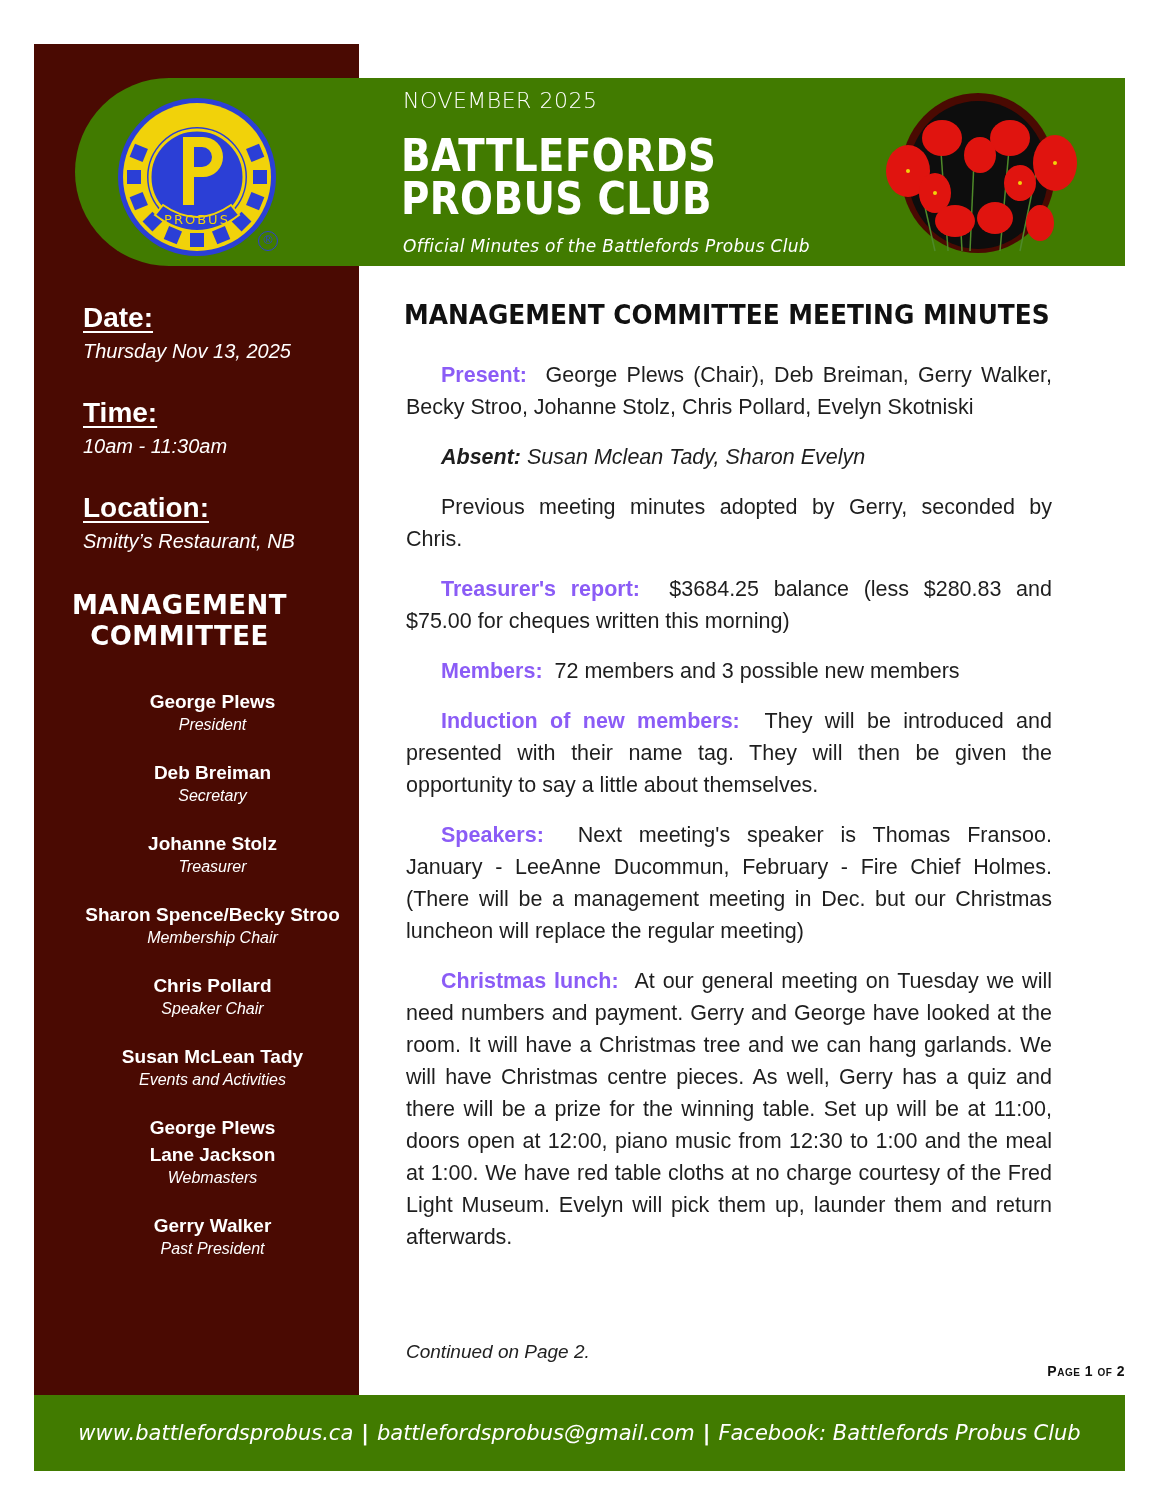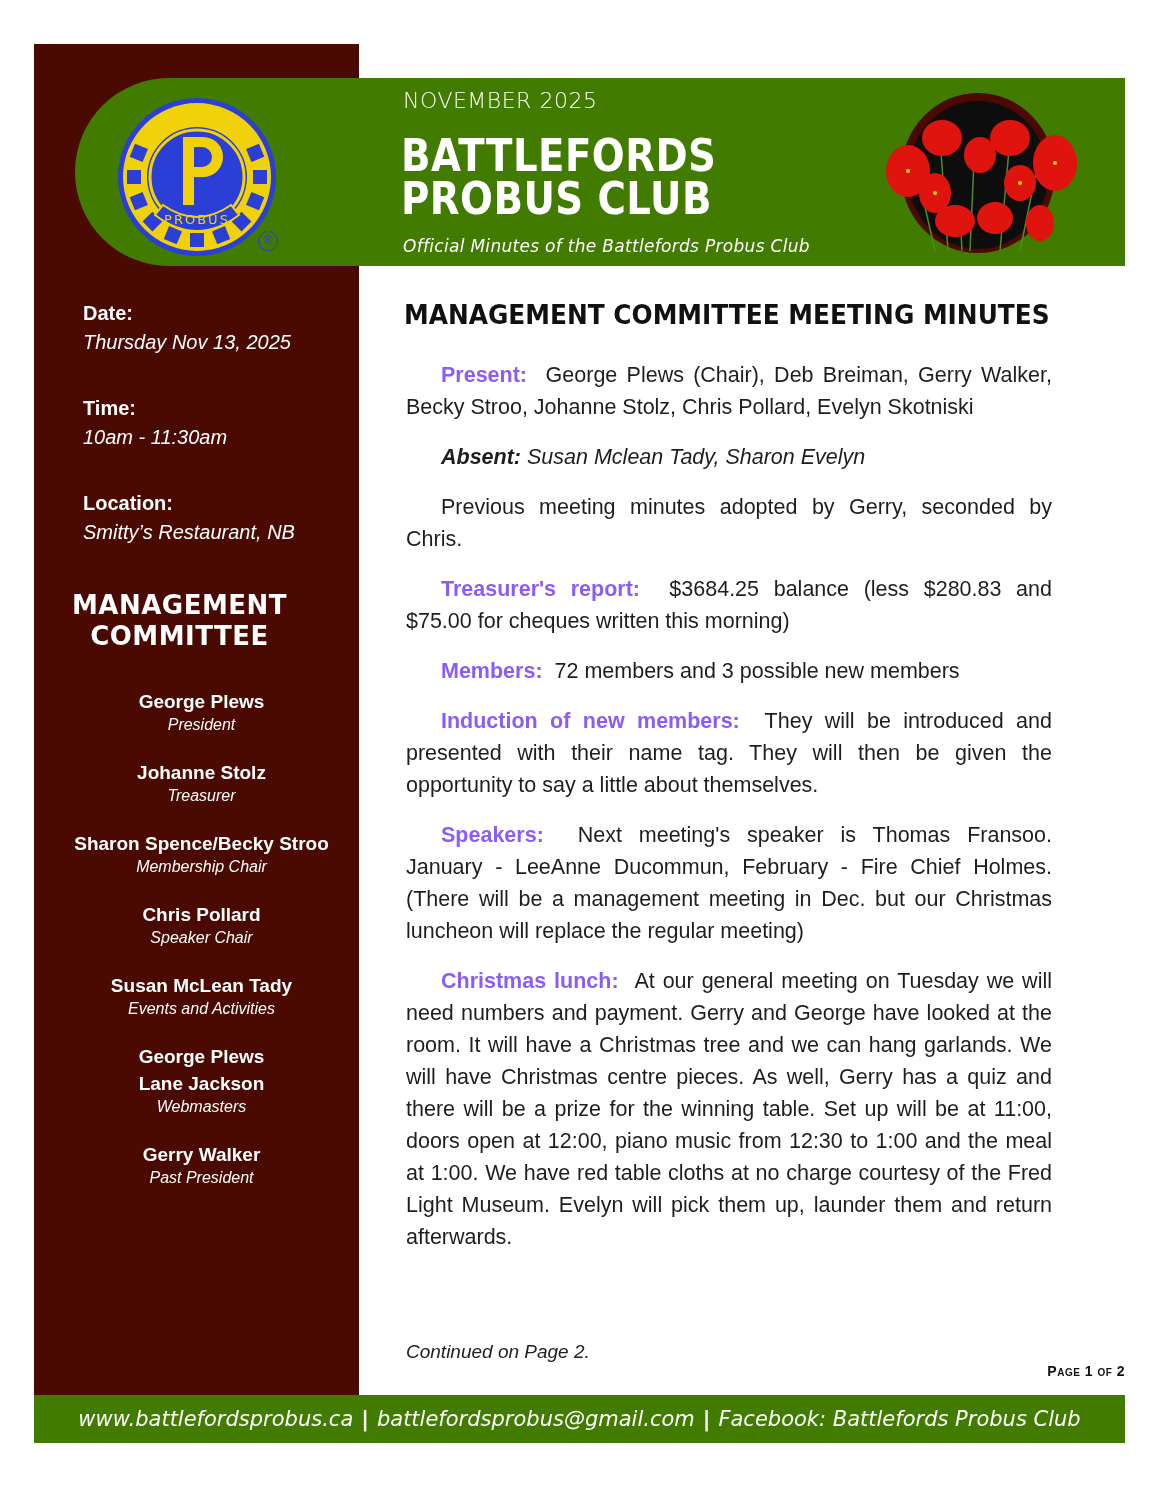--- a/index.html
+++ b/index.html
@@ -12,42 +12,42 @@
   .logo { position: absolute; left: 117px; top: 97px; width: 160px; height: 160px; }
   .reg { position: absolute; left: 258px; top: 231px; width: 20px; height: 20px; border: 1.5px solid #2b3fd6; border-radius: 50%; color: #2b3fd6; font-size: 12px; line-height: 17px; text-align: center; font-family: "DejaVu Sans", sans-serif; }
 
   .issue { position: absolute; left: 403px; top: 88px; color: #ffffff; font-size: 22px; letter-spacing: 0.5px; font-family: "DejaVu Sans", sans-serif; font-weight: 300; }
   .club-title { position: absolute; left: 401px; top: 134px; color: #ffffff; font-size: 44px; line-height: 43px; font-weight: bold; font-family: "DejaVu Sans", sans-serif; letter-spacing: 0.5px; transform: scaleX(0.88); transform-origin: left top; }
   .tagline { position: absolute; left: 403px; top: 236px; color: #ffffff; font-size: 17px; font-style: italic; font-family: "DejaVu Sans", sans-serif; letter-spacing: 0.3px; }
 
   .poppy { position: absolute; left: 880px; top: 93px; width: 210px; height: 160px; }
 
   .side-block { position: absolute; left: 83px; color: #ffffff; font-family: "Liberation Sans", sans-serif; }
-  .side-label { font-size: 20px; font-weight: bold; text-underline-offset: 4px; }
+  .side-label { font-size: 28px; font-weight: bold; text-decoration: underline; text-underline-offset: 4px; }
   .side-value { font-size: 20px; font-style: italic; margin-top: 6px; }
 
   .mc-title { position: absolute; left: 34px; width: 291px; top: 590px; text-align: center; color: #ffffff; font-size: 26px; font-weight: bold; line-height: 31px; letter-spacing: 0.5px; font-family: "DejaVu Sans", sans-serif; }
 
-  .committee { position: absolute; left: 39px; top: 688px; width: 325px; text-align: center; color: #ffffff; }
+  .committee { position: absolute; left: 50px; top: 688px; width: 325px; text-align: center; color: #ffffff; }
   .member { margin-bottom: 24px; }
   .member-name { font-size: 19px; font-weight: bold; line-height: 27px; }
   .member-role { font-size: 16px; font-style: italic; line-height: 20px; }
 
   .main-heading { position: absolute; left: 404px; top: 300px; font-size: 26px; font-weight: bold; font-family: "DejaVu Sans", sans-serif; letter-spacing: 0px; color: #111; transform: scaleX(0.955); transform-origin: left top; white-space: nowrap; }
 
   .minutes { position: absolute; left: 406px; top: 359px; width: 646px; font-size: 21.5px; line-height: 32px; color: #1e1e1e; font-family: "Liberation Sans", sans-serif; }
   .para { text-indent: 35px; text-align: justify; margin-bottom: 18px; }
   .para b { color: #8b5cf6; }
   .absent .lbl { font-weight: bold; font-style: italic; }
   .absent .val { font-style: italic; }
 
   .continued { position: absolute; left: 406px; top: 1341px; font-size: 19px; font-style: italic; color: #222; }
   .page-num { position: absolute; right: 34px; top: 1363px; font-size: 14px; font-weight: bold; font-variant: small-caps; color: #111; letter-spacing: 0.5px; }
 
-  .footer { position: absolute; left: 34px; top: 1395px; width: 1091px; height: 48px; background: #417b00; color: #ffffff; font-size: 21px; font-style: italic; font-family: "DejaVu Sans", sans-serif; display: flex; align-items: center; justify-content: center; gap: 8px; }
+  .footer { position: absolute; left: 34px; top: 1395px; width: 1091px; height: 76px; background: #417b00; color: #ffffff; font-size: 21px; font-style: italic; font-family: "DejaVu Sans", sans-serif; display: flex; align-items: center; justify-content: center; gap: 8px; }
   .footer .sep { font-style: normal; font-weight: bold; }
   .footer a { color: #ffffff; text-decoration: none; }
 </style>
 </head>
 <body>
 
 <div class="sidebar"></div>
 <div class="banner"></div>
 
 <svg class="logo" viewBox="0 0 160 160">
@@ -129,20 +129,24 @@
   <div>MANAGEMENT</div>
   <div>COMMITTEE</div>
 </div>
 
 <div class="committee" id="committee-list">
     <div class="member">
       <div class="member-name">George Plews</div>
       <div class="member-role">President</div>
     </div>
     <div class="member">
+      <div class="member-name">Deb Breiman</div>
+      <div class="member-role">Secretary</div>
+    </div>
+    <div class="member">
       <div class="member-name">Johanne Stolz</div>
       <div class="member-role">Treasurer</div>
     </div>
     <div class="member">
       <div class="member-name">Sharon Spence/Becky Stroo</div>
       <div class="member-role">Membership Chair</div>
     </div>
     <div class="member">
       <div class="member-name">Chris Pollard</div>
       <div class="member-role">Speaker Chair</div>

